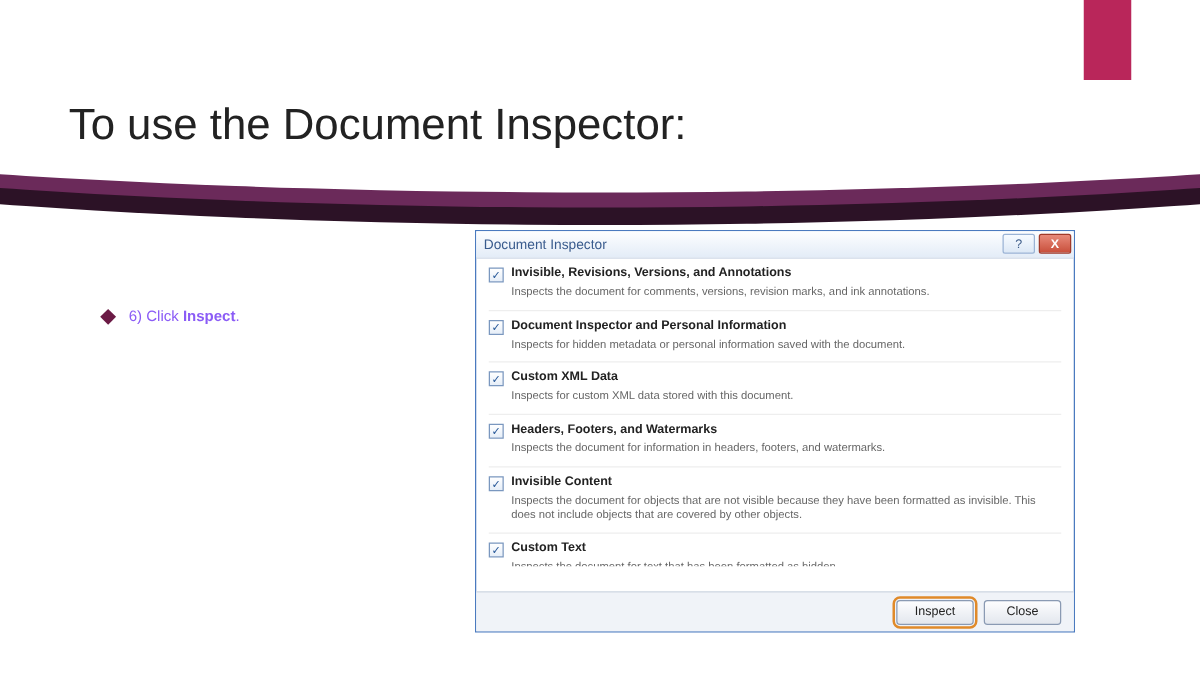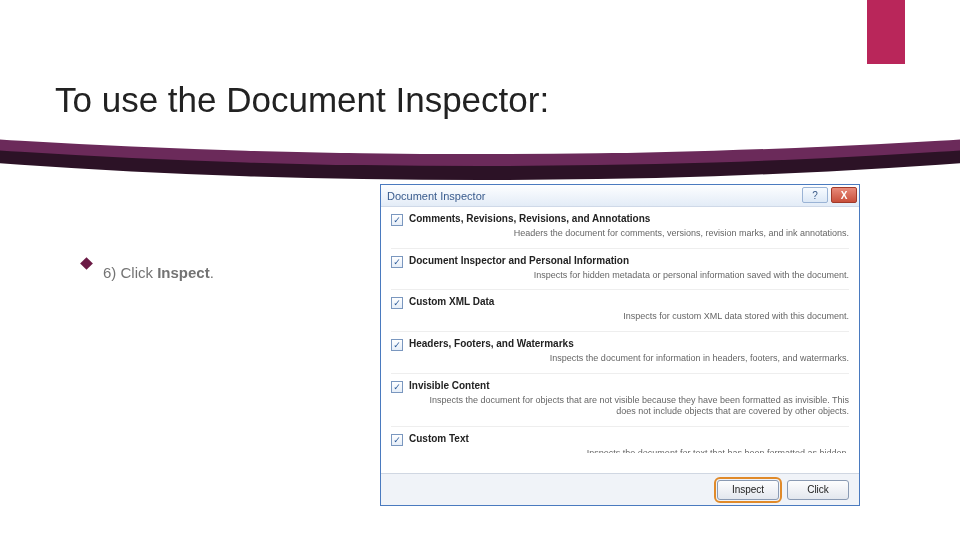--- a/index.html
+++ b/index.html
@@ -65,39 +65,37 @@
     align-items: center;
     gap: 12px;
   }
   .bullet-diamond {
     width: 9px; height: 9px;
     background: #6b1a45;
     transform: rotate(45deg);
     flex-shrink: 0;
   }
   .bullet-text {
-    font-size: 15px;
-    color: #737373;
-    margin-top: 18px;
+    font-size: 12px;
+    color: #8b5cf6;
   }
   .bullet-text b { font-weight: 700; }
 
   
   .dialog {
     position: absolute;
     top: 184px;
     left: 380px;
     width: 480px;
     height: 322px;
     border: 1px solid #4a7abf;
     background: #fff;
     font-family: Tahoma, Arial, sans-serif;
     font-size: 10px;
     box-shadow: 0 0 0 0;
-    text-align: right;
   }
   .dialog-titlebar {
     height: 22px;
     background: linear-gradient(#fdfeff, #e3ecf7);
     border-bottom: 1px solid #cfd9e8;
     display: flex;
     align-items: center;
     padding: 0 4px 0 6px;
     position: relative;
   }
@@ -231,23 +229,23 @@
       <div class="tb-btn close">
           <span>X</span>
         </div>
     </div>
   </div>
   <div class="options">
 
     <div class="option">
       <div class="option-row">
         <div class="chk">✓</div>
-        <div class="option-title">Comments, Revisions, Revisions, and Annotations</div>
-      </div>
-      <div class="option-desc">Headers the document for comments, versions, revision marks, and ink annotations.</div>
+        <div class="option-title">Invisible, Revisions, Versions, and Annotations</div>
+      </div>
+      <div class="option-desc">Inspects the document for comments, versions, revision marks, and ink annotations.</div>
     </div>
 
     <div class="option">
       <div class="option-row">
         <div class="chk">✓</div>
         <div class="option-title">Document Inspector and Personal Information</div>
       </div>
       <div class="option-desc">Inspects for hidden metadata or personal information saved with the document.</div>
     </div>
 
@@ -282,16 +280,16 @@
       </div>
       <div class="option-desc">Inspects the document for text that has been formatted as hidden.</div>
     </div>
 
   </div>
   <div class="dialog-footer">
     <div class="btn highlight">
         <span>Inspect</span>
       </div>
     <div class="btn">
-        <span>Click</span>
+        <span>Close</span>
       </div>
   </div>
 </div>
 
 </body></html>

